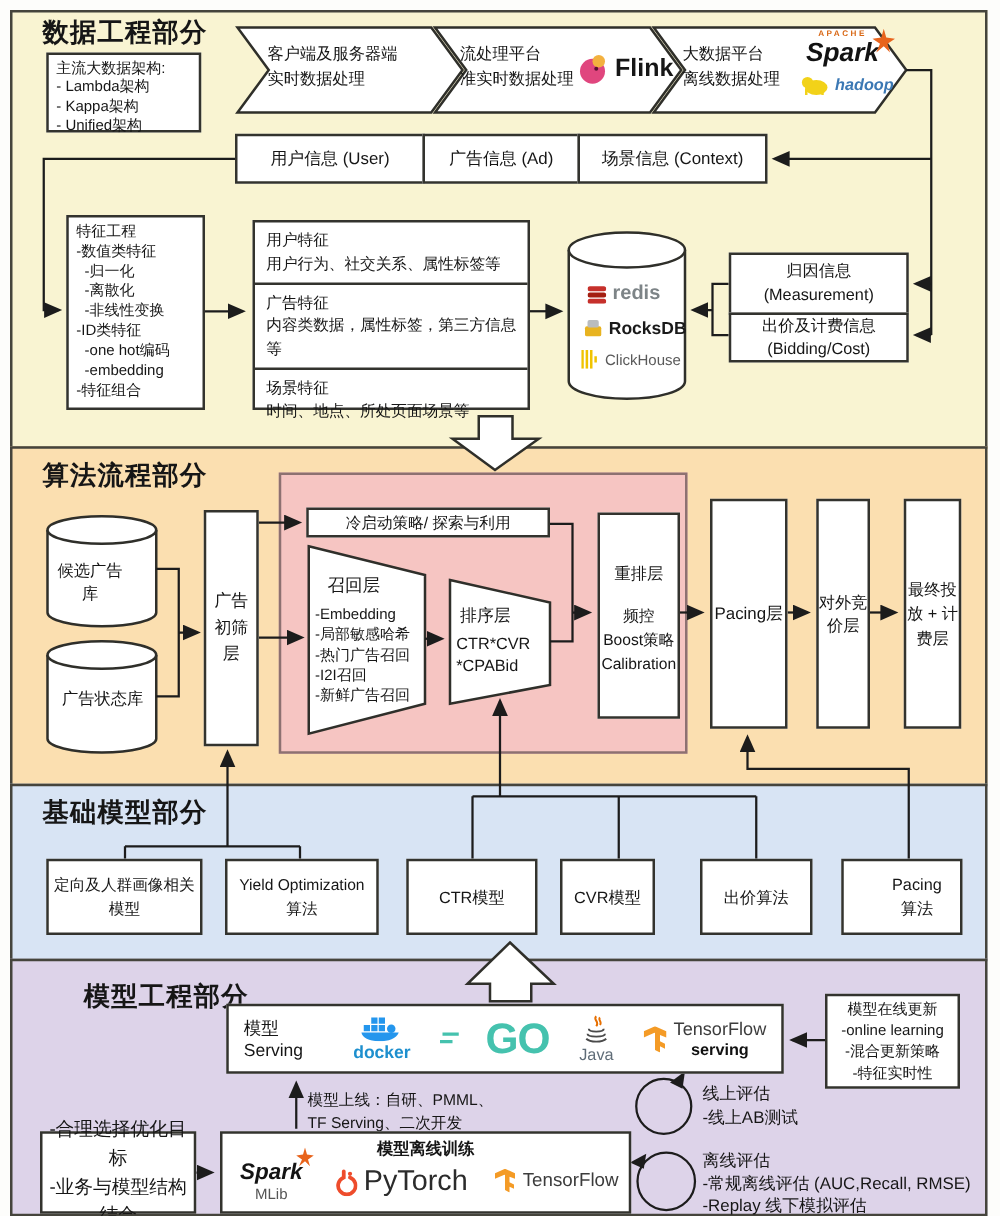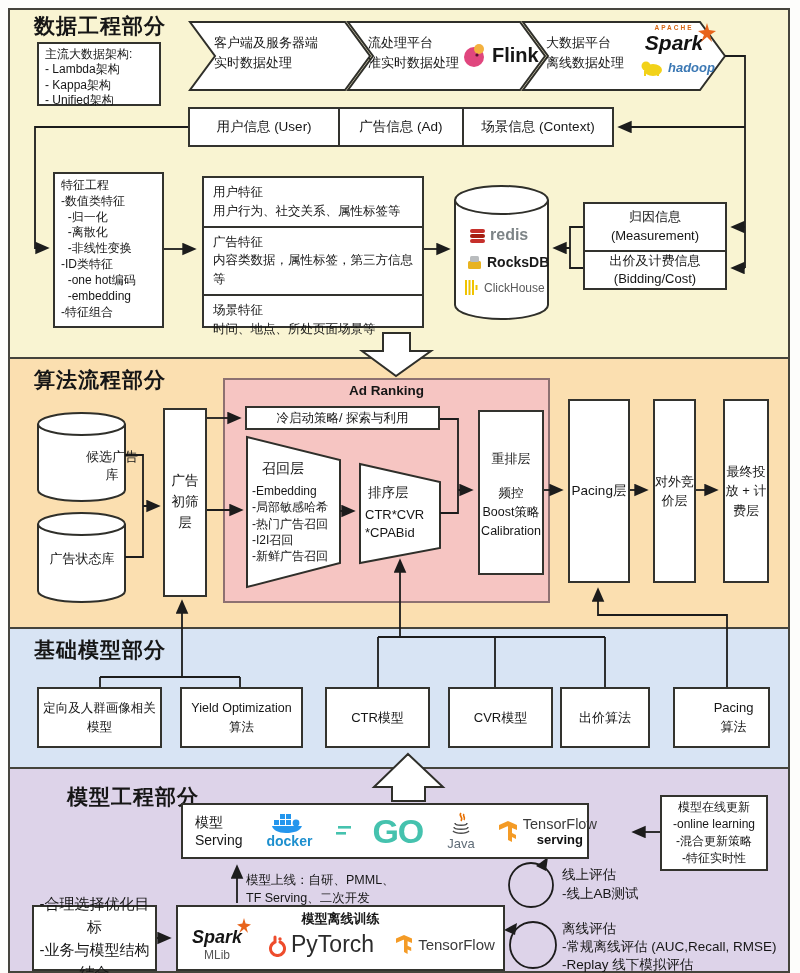--- a/index.html
+++ b/index.html
@@ -188,27 +188,26 @@
     <span style="font-size:12px;color:#5a5a5a;">ClickHouse</span>
   </div>
 
   <div class="box c pre" style="left:583px;top:202px;width:144px;height:50px;font-size:13px;line-height:1.45;">归因信息
 (Measurement)</div>
   <div class="box c pre" style="left:583px;top:250px;width:144px;height:40px;font-size:13px;line-height:1.4;">出价及计费信息
 (Bidding/Cost)</div>
 
   <div class="t title" style="left:34px;top:366px;">算法流程部分</div>
 
-  <div class="t c" style="left:40px;top:448px;width:64px;font-size:13px;padding-left:40px;">候选广告库</div>
+  <div class="t c" style="left:40px;top:448px;width:64px;font-size:13px;">候选广告库</div>
   <div class="t c" style="left:40px;top:550px;width:84px;font-size:13px;">广告状态库</div>
 
   <div class="box c pre" style="left:163px;top:408px;width:44px;height:189px;font-size:13.5px;line-height:1.55;">广告
 初筛层</div>
 
-  <div class="t c" style="left:223px;top:383px;width:327px;font-size:13.5px;font-weight:bold;">Ad Ranking</div>
 
   <div class="box c" style="left:245px;top:406px;width:195px;height:24px;font-size:12.5px;">冷启动策略/ 探索与利用</div>
 
   <div class="t" style="left:262px;top:460px;font-size:14px;">召回层</div>
   <div class="t pre" style="left:252px;top:483px;font-size:12px;line-height:1.36;">-Embedding
 -局部敏感哈希
 -热门广告召回
 -I2I召回
 -新鲜广告召回</div>
 
@@ -230,28 +229,28 @@
 放 + 计
 费层</div>
 
   <div class="t title" style="left:34px;top:636px;">基础模型部分</div>
 
   <div class="box c pre" style="left:37px;top:687px;width:125px;height:61px;font-size:12.5px;line-height:1.45;">定向及人群画像相关
 模型</div>
   <div class="box c pre" style="left:180px;top:687px;width:123px;height:61px;font-size:12.5px;line-height:1.45;">Yield Optimization
 算法</div>
   <div class="box c" style="left:325px;top:687px;width:105px;height:61px;font-size:13px;">CTR模型</div>
-  <div class="box c" style="left:448px;top:687px;width:105px;height:61px;font-size:13px;">CVR模型</div>
+  <div class="box c" style="left:448px;top:687px;width:76px;height:61px;font-size:13px;">CVR模型</div>
   <div class="box c" style="left:560px;top:687px;width:90px;height:61px;font-size:13px;">出价算法</div>
   <div class="box c pre" style="left:673px;top:687px;width:97px;height:61px;font-size:13px;line-height:1.45;padding-left:24px;">Pacing
 算法</div>
 
   <div class="t title" style="left:51px;top:783px;margin-left:16px;">模型工程部分</div>
 
-  <div class="box" style="left:181px;top:803px;width:408px;height:56px;display:flex;align-items:center;gap:24px;padding:0 12px;">
+  <div class="box" style="left:181px;top:803px;width:446px;height:56px;display:flex;align-items:center;gap:24px;padding:0 12px;">
     <span style="font-size:14px;">模型Serving</span>
     <span class="col">
       <svg width="34" height="20">
           <rect x="8" y="1" width="5" height="5" fill="#2496ed"></rect>
           <rect x="14" y="1" width="5" height="5" fill="#2496ed"></rect>
           <rect x="2" y="7" width="5" height="5" fill="#2496ed"></rect>
           <rect x="8" y="7" width="5" height="5" fill="#2496ed"></rect>
           <rect x="14" y="7" width="5" height="5" fill="#2496ed"></rect>
           <path d="M0,13 H30 C28,18 22,20 14,20 C6,20 1,17 0,13 Z" fill="#2496ed"></path>
           <circle cx="24" cy="10" r="3.4" fill="#2496ed"></circle>

